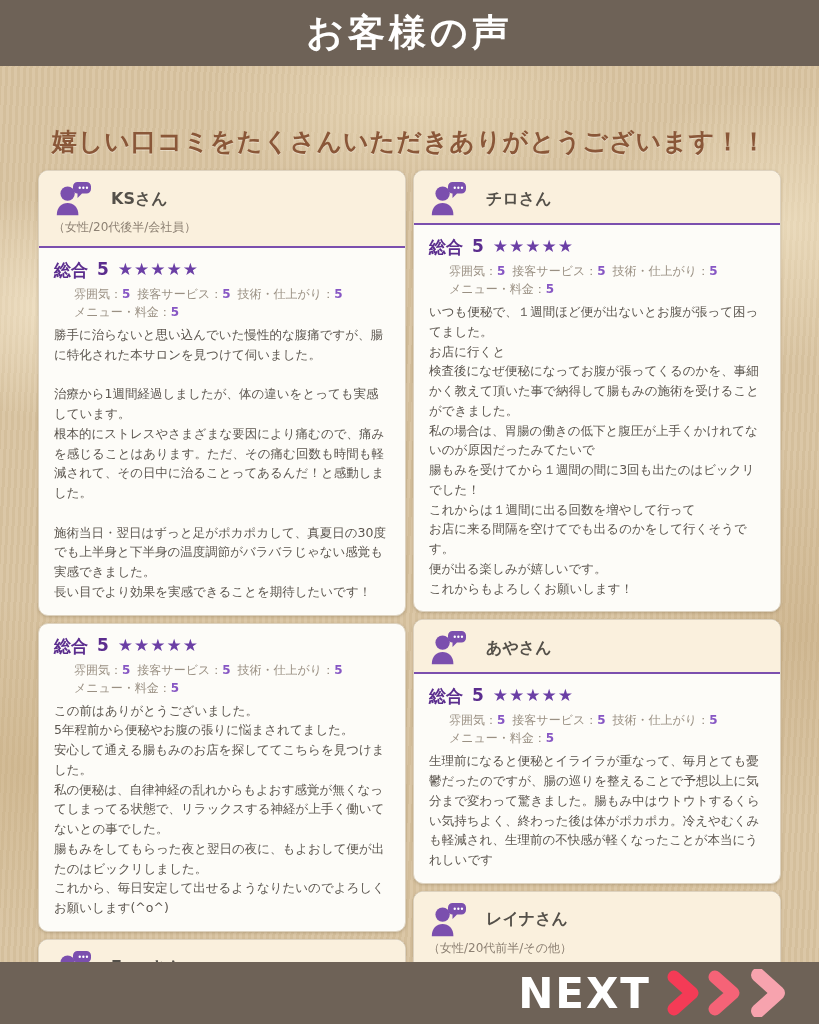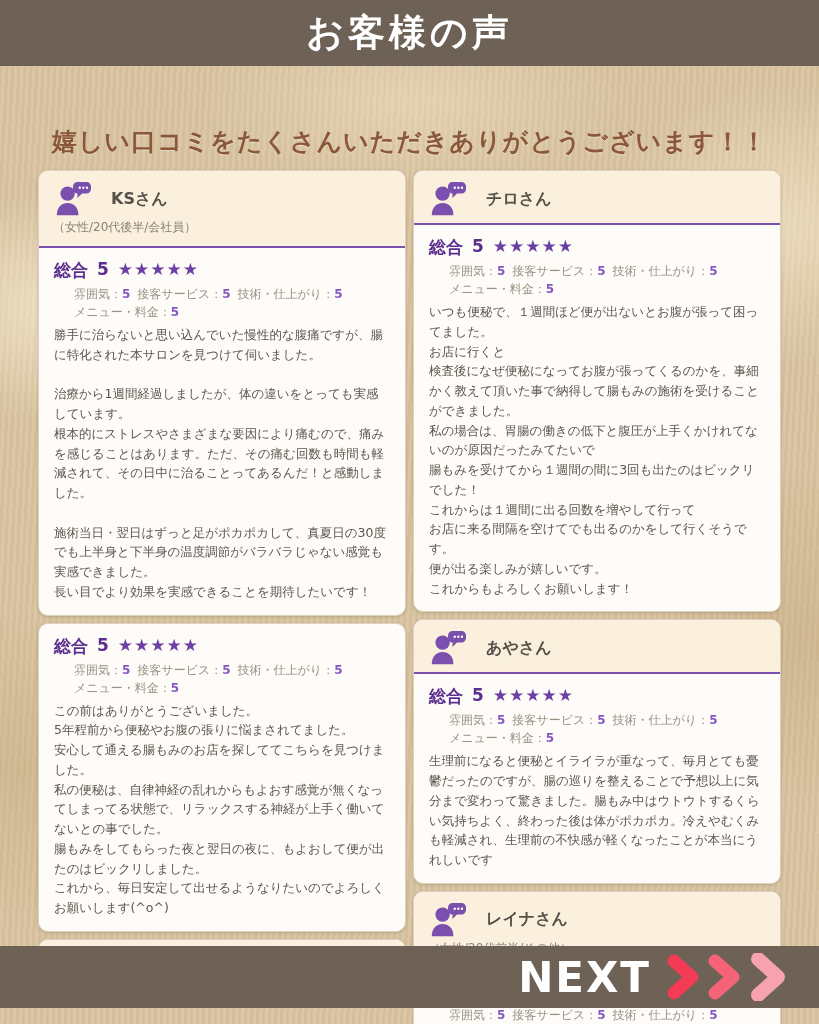--- a/index.html
+++ b/index.html
@@ -62,21 +62,21 @@
   .sub-rating{ margin-right:7px; white-space:nowrap; }
   .sub-label{ color:#9a9083; }
   .sub-value{ color:var(--value-purple,#8757c4); font-weight:bold; }
   .review-body{
     margin-top:4px; font-size:12.5px; line-height:1.58; color:#5c564f;
     white-space:pre-line;
   }
 
   
   .footer{
-    position:absolute; left:0; bottom:16px; width:100%; height:62px;
+    position:absolute; left:0; bottom:0; width:100%; height:62px;
     background:var(--bar,#6e6257);
     display:flex; align-items:center; justify-content:flex-end;
     padding-right:22px;
   }
   .next-button{ display:flex; align-items:center; gap:14px; cursor:pointer; }
   .next-label{ color:#fff; font-size:42px; font-weight:bold; letter-spacing:2px; }
   .next-arrows{ display:block; }
 </style>
 </head>
 <body>

